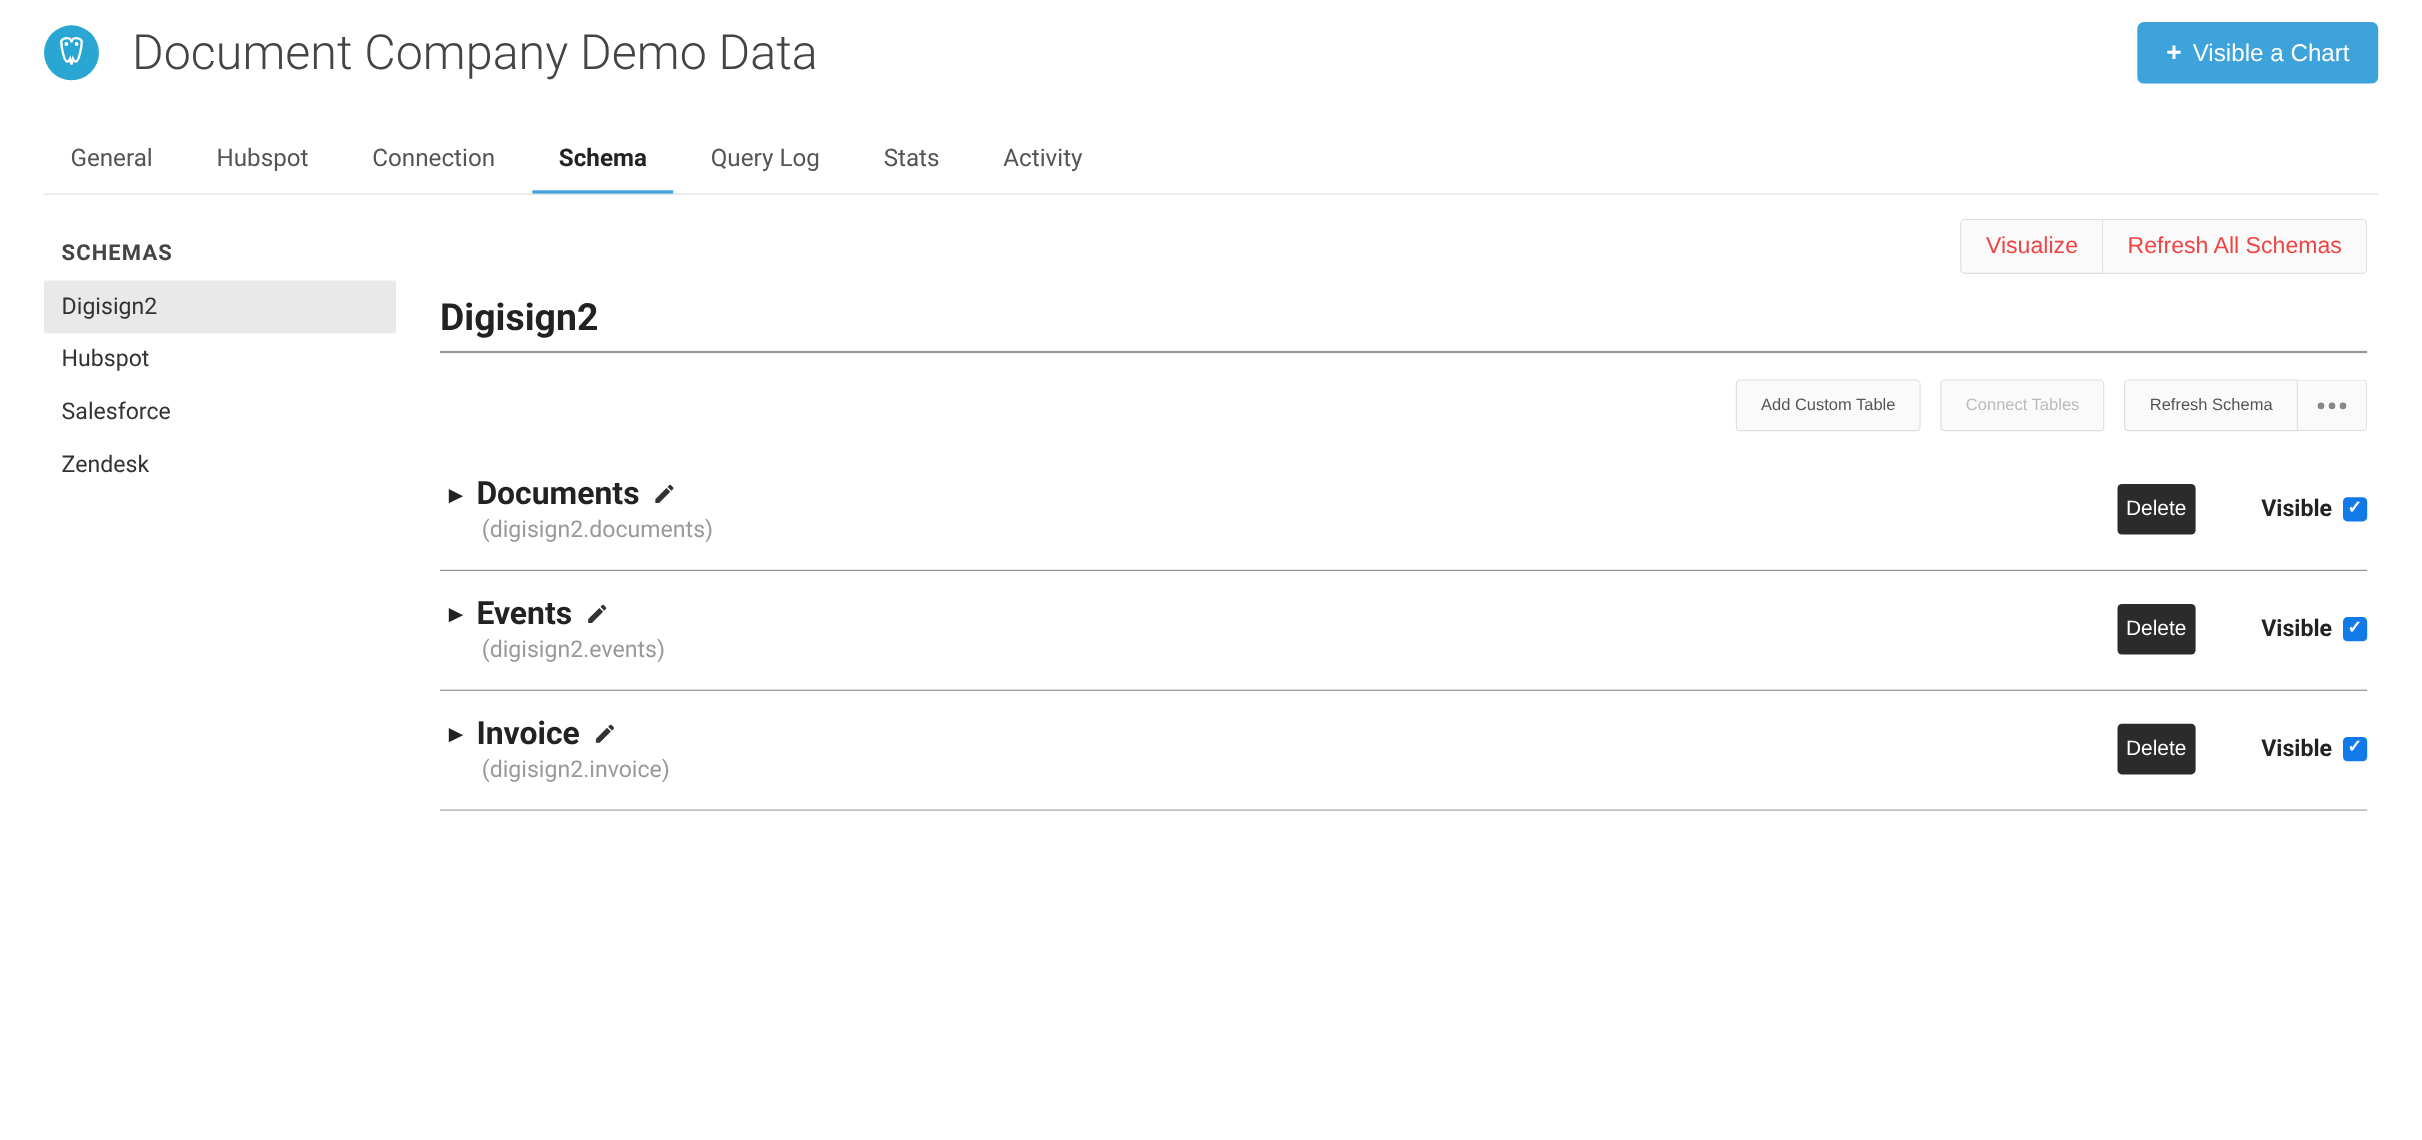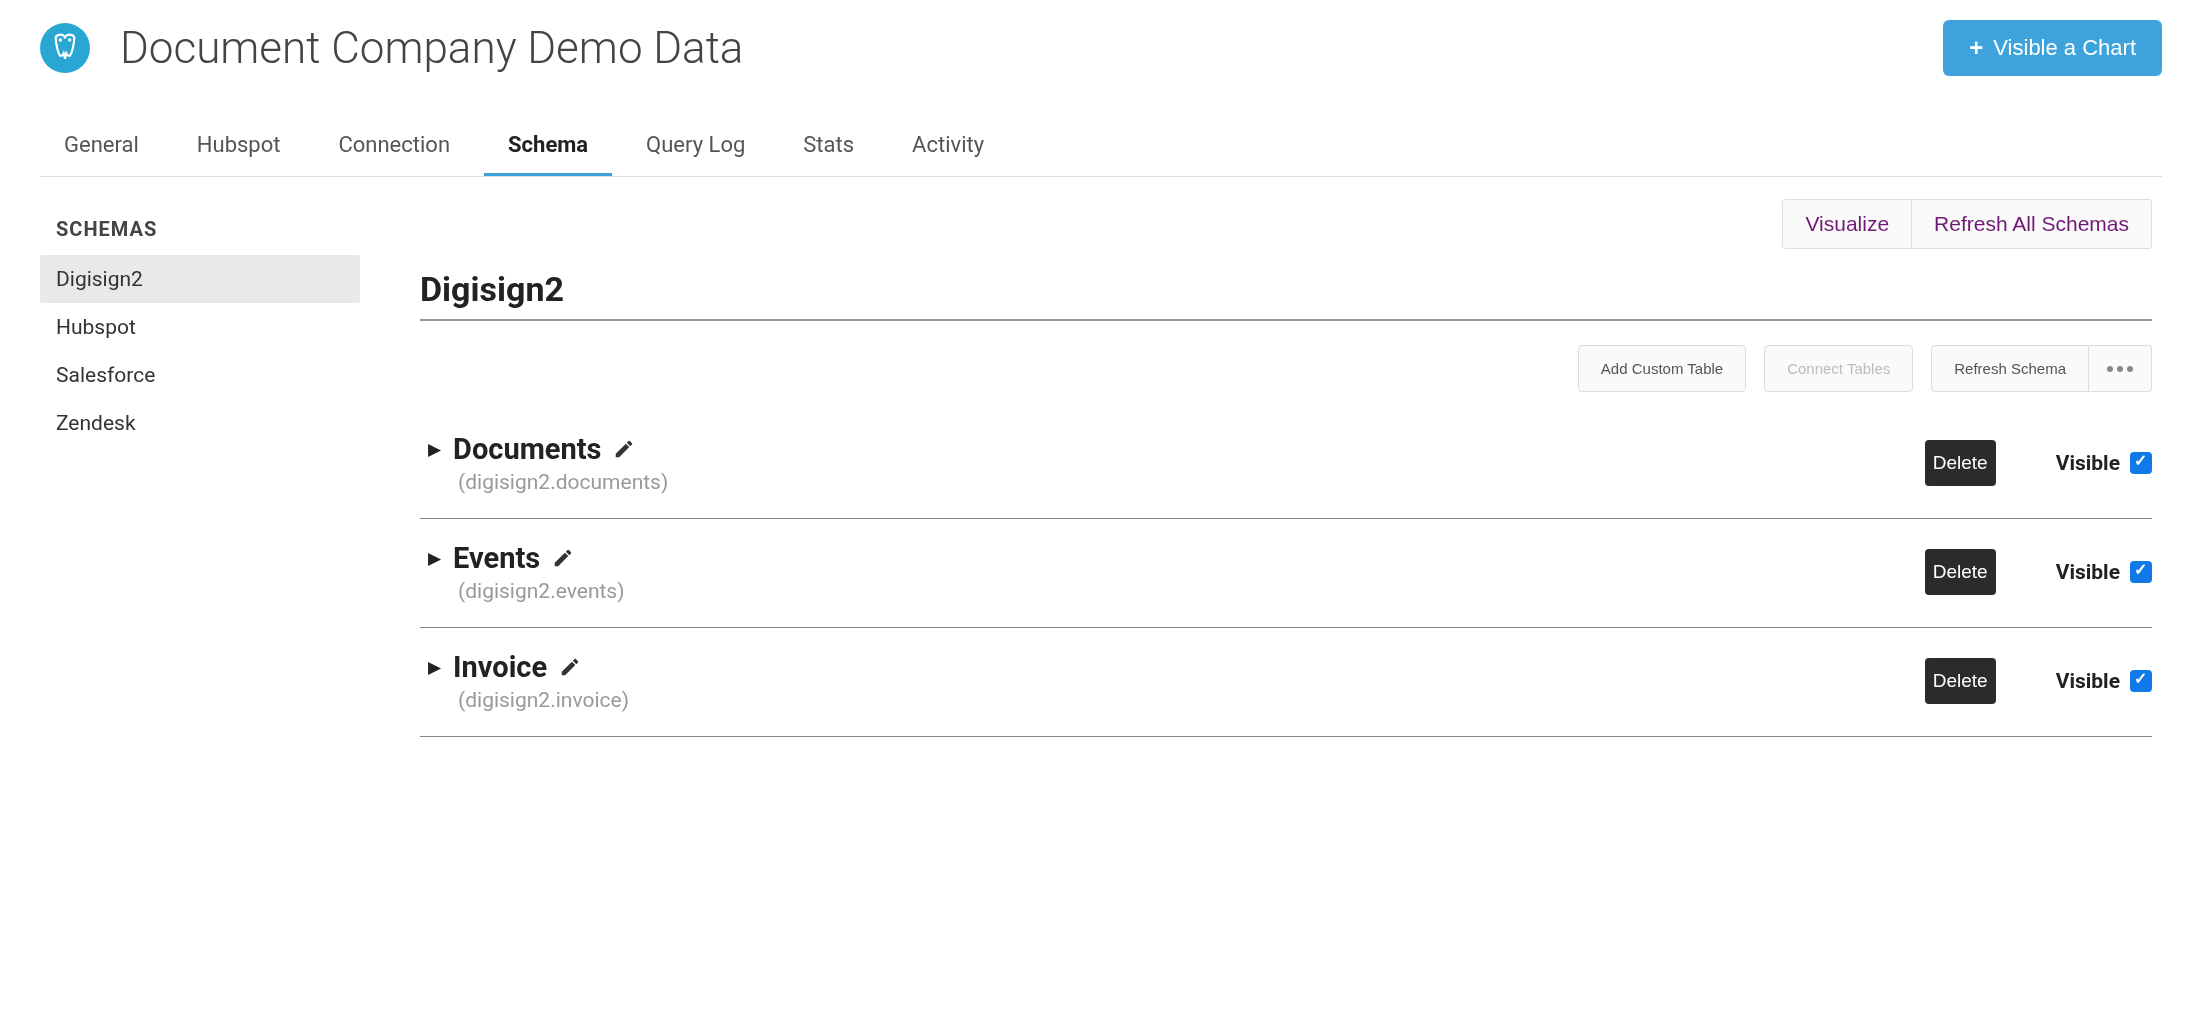--- a/index.html
+++ b/index.html
@@ -6,28 +6,28 @@
 body { font-family: -apple-system, BlinkMacSystemFont, "Segoe UI", Roboto, "Helvetica Neue", Arial, sans-serif; color: #333; font-size: 21px; }
 .container { padding: 20px 40px 0 40px; }
 .header { display: flex; align-items: center; justify-content: space-between; margin-bottom: 40px; }
 .header-left { display: flex; align-items: center; gap: 30px; }
 .db-icon { width: 50px; height: 50px; background: #2AA6D2; border-radius: 50%; display: flex; align-items: center; justify-content: center; }
 .page-title { font-size: 44px; font-weight: 300; color: #444; }
 .create-btn { background: #3EA2DB; color: white; border: none; padding: 14px 26px; font-size: 22px; border-radius: 6px; cursor: pointer; display: flex; align-items: center; gap: 10px; }
 .tabs { display: flex; border-bottom: 1px solid #ddd; gap: 10px; }
 .tab { padding: 16px 24px; font-size: 22px; color: #555; cursor: pointer; border-bottom: 3px solid transparent; }
 .tab.active { font-weight: 700; color: #222; border-bottom: 3px solid #3EA2DB; }
-.content { display: flex; gap: 60px; margin-top: 40px; }
+.content { display: flex; gap: 40px; margin-top: 40px; }
 .sidebar { width: 320px; flex-shrink: 0; }
 .sidebar-title { font-size: 20px; font-weight: 700; color: #444; letter-spacing: 1px; padding: 0 16px 14px 16px; }
 .sidebar-item { padding: 12px 16px; font-size: 21px; color: #333; cursor: pointer; border-radius: 2px; }
 .sidebar-item.active { background: #e9e9e9; }
 .main { flex: 1; padding-right: 10px; }
 .top-actions { display: flex; justify-content: flex-end; gap: 0; margin-bottom: 20px; margin-top: -18px; }
-.action-btn { background: #fafafa; border: 1px solid #ddd; padding: 12px 22px; font-size: 21px; color: #701a75; cursor: pointer; border-radius: 4px; }
+.action-btn { background: #fafafa; border: 1px solid #ddd; padding: 12px 22px; font-size: 21px; color: #ef4444; cursor: pointer; border-radius: 4px; }
 .top-actions .action-btn:first-child { border-top-right-radius: 0; border-bottom-right-radius: 0; }
 .top-actions .action-btn:last-child { border-top-left-radius: 0; border-bottom-left-radius: 0; border-left: none; }
 .schema-title { font-size: 34px; font-weight: 700; color: #222; padding-bottom: 10px; border-bottom: 2px solid #999; margin-bottom: 24px; }
 .toolbar { display: flex; align-items: center; gap: 18px; margin-bottom: 18px; }
 .search-input { flex: 0 0 380px; padding: 14px 22px; border: 1px solid #eee; border-radius: 999px; font-size: 20px; background: #fafafa; color: #888; outline: none; }
 .toolbar-spacer { flex: 1; }
 .toolbar-btn { background: #fafafa; border: 1px solid #ddd; padding: 14px 22px; font-size: 15px; color: #555; cursor: pointer; border-radius: 4px; }
 .toolbar-btn.disabled { color: #bbb; }
 .more-btn { background: #fafafa; border: 1px solid #ddd; padding: 14px 18px; border-radius: 4px; cursor: pointer; display: flex; align-items: center; justify-content: center; border-left: none; border-top-left-radius: 0; border-bottom-left-radius: 0; }
 .dots { display: flex; gap: 4px; }

